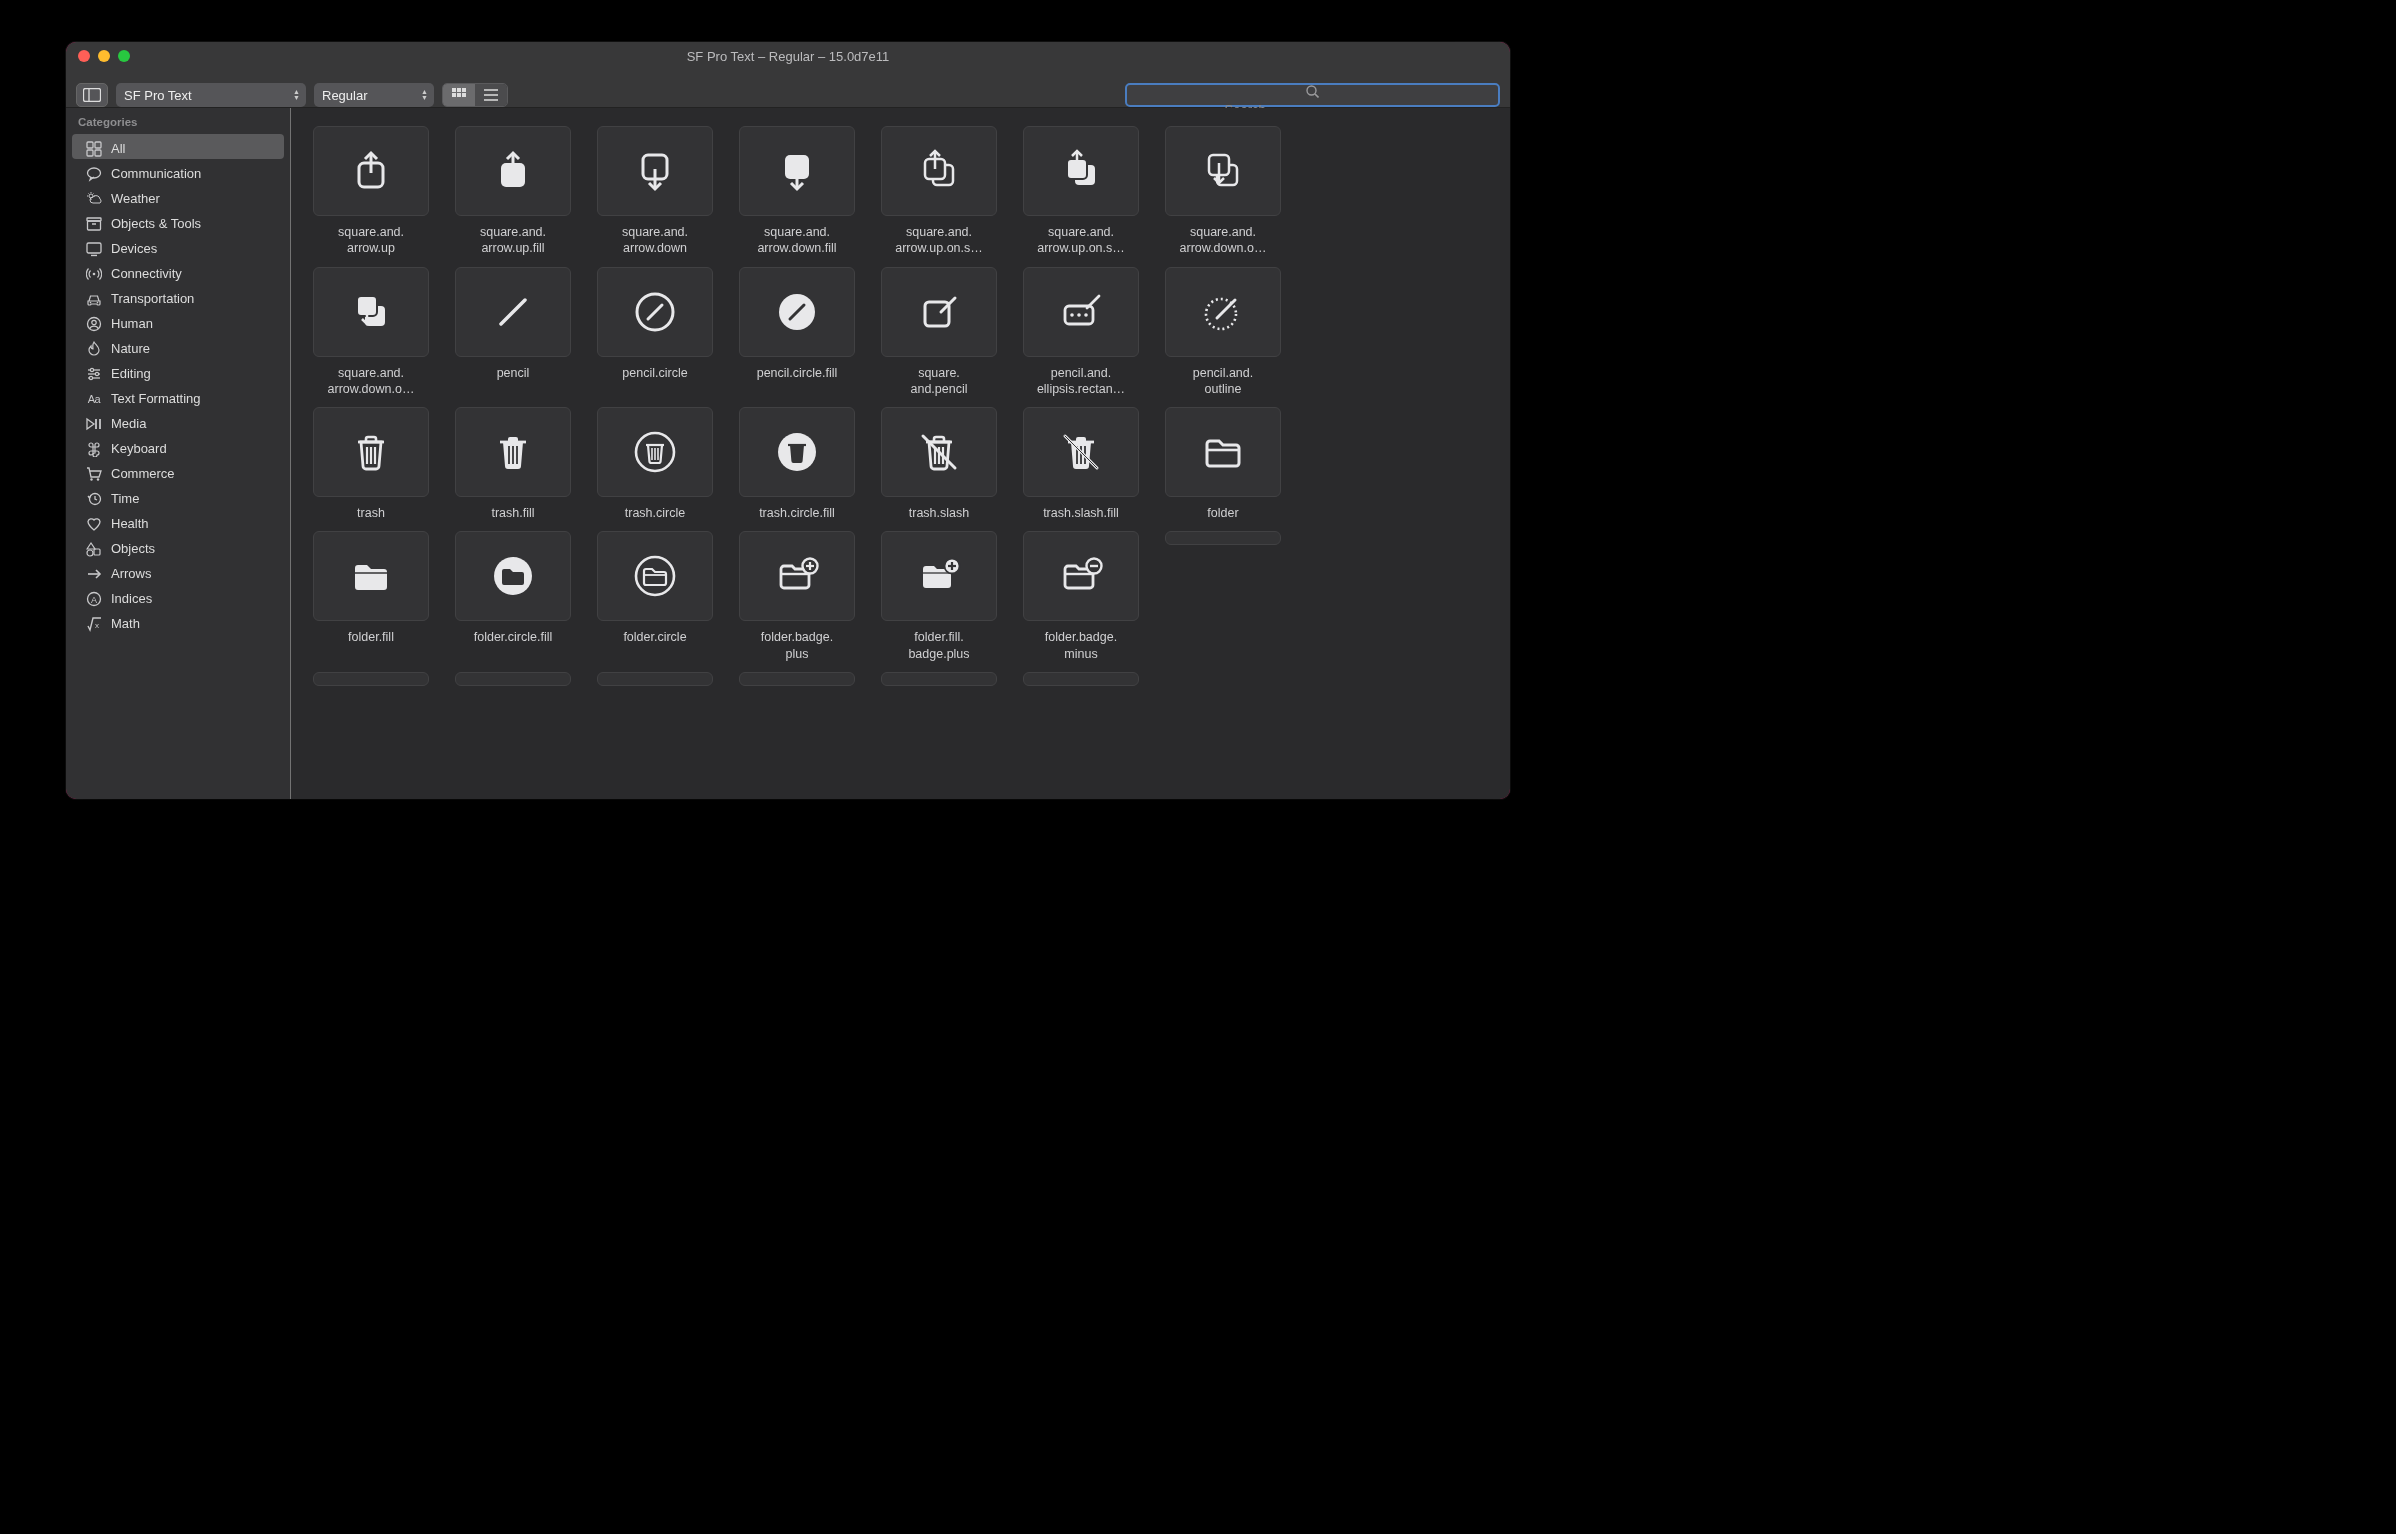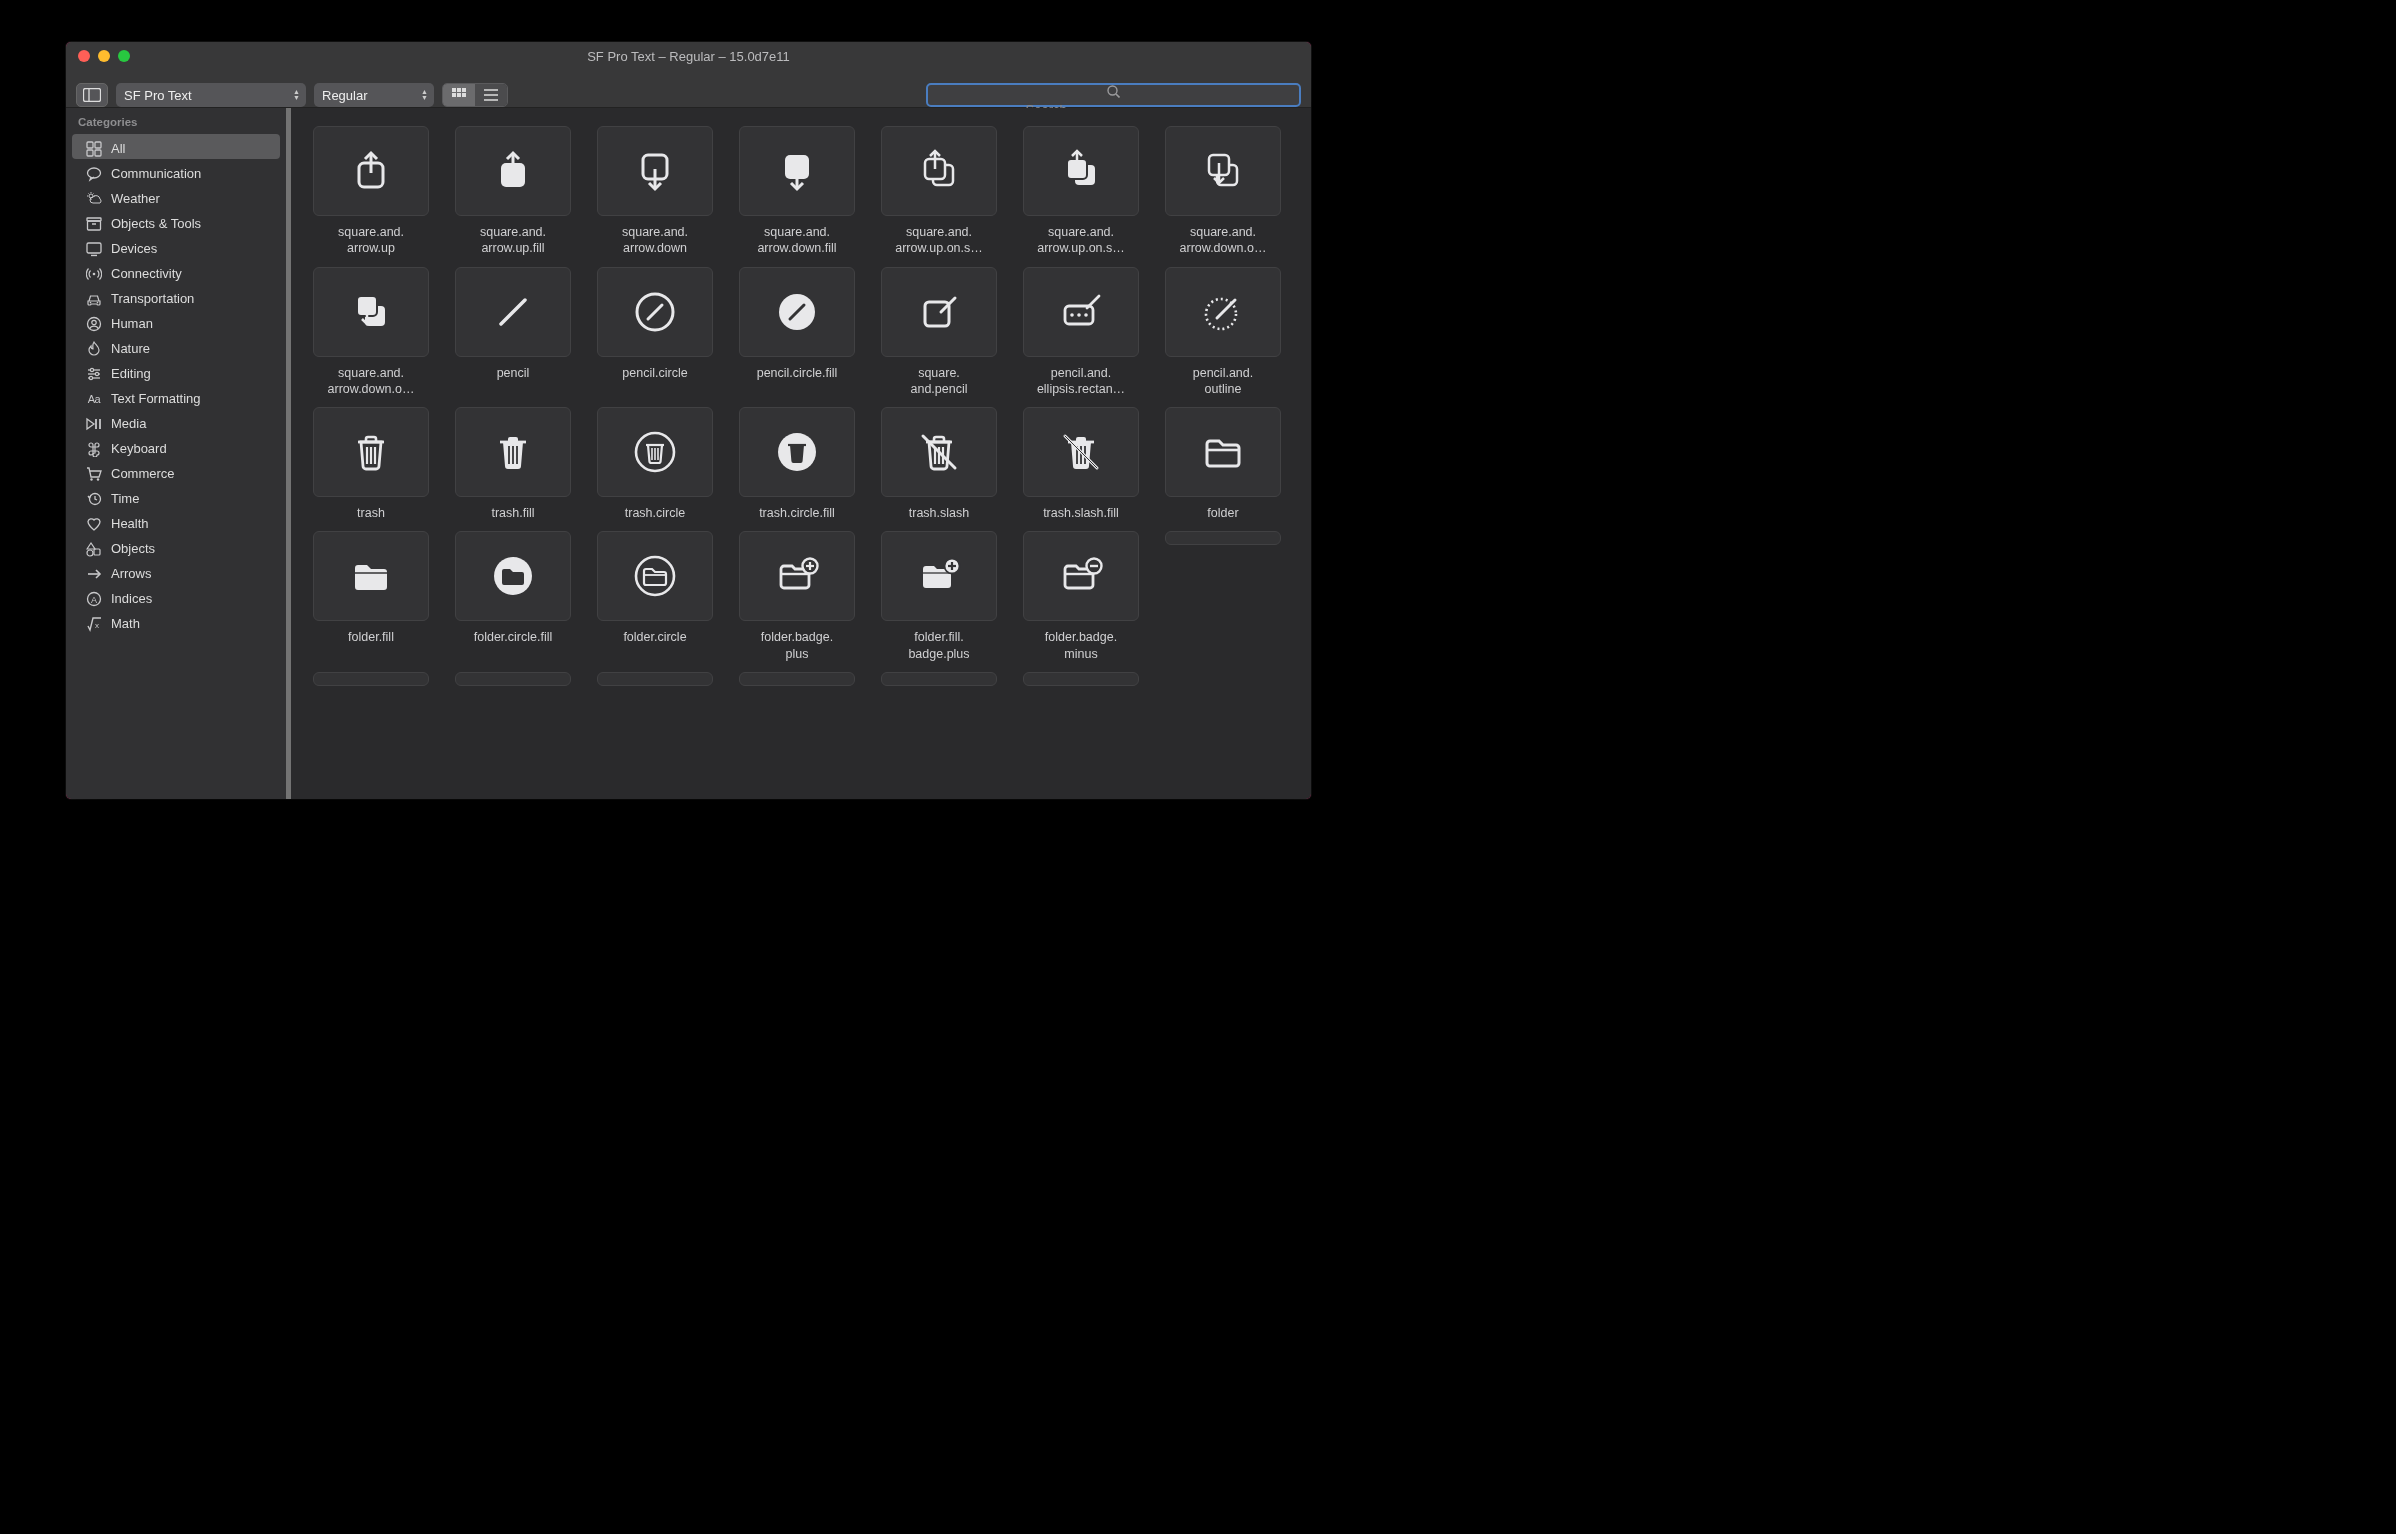--- a/index.html
+++ b/index.html
@@ -1,20 +1,20 @@
 <!DOCTYPE html>
 <html><head>
 <meta charset="utf-8">
 <style>
   * { box-sizing: border-box; margin: 0; padding: 0; }
   html, body { width: 100%; height: 100%; background: #000; font-family: -apple-system, "Helvetica Neue", Arial, sans-serif; color: #ddd; font-size: 13px; }
   .stage { width: 1372px; height: 878px; position: relative; background: #000; }
   .window {
-    position: absolute; left: 66px; top: 42px; width: 1245px; height: 757px;
-    background: #be185d; border-radius: 5px; overflow: hidden;
+    position: absolute; left: 66px; top: 42px; width: 1444px; height: 757px;
+    background: #be185d; border-radius: 10px; overflow: hidden;
     box-shadow: 0 25px 60px rgba(0,0,0,0.8), 0 0 0 1px rgba(255,255,255,0.08);
     display: flex; flex-direction: column;
   }
   .titlebar { height: 28px; background: #383839; display: flex; align-items: center; position: relative; }
   .traffic { display: flex; gap: 8px; padding-left: 12px; }
   .tl { width: 12px; height: 12px; border-radius: 50%; }
   .tl.red { background: #ff5f57; } .tl.yellow { background: #febc2e; } .tl.green { background: #28c840; }
   .titlebar .title { position: absolute; left: 0; right: 0; text-align: center; color: #bcbcbe; font-size: 13px; pointer-events: none; }
 
   .toolbar { height: 38px; background: #383839; border-bottom: 1px solid #222; display: flex; align-items: flex-end; padding: 0 10px; gap: 8px; }
@@ -27,21 +27,21 @@
   .seg { display: flex; border-radius: 5px; overflow: hidden; border: 1px solid #5a5a5c; }
   .seg > div { width: 32px; height: 22px; background: #4b4b4d; display: flex; align-items: center; justify-content: center; color: #ddd; }
   .seg > div.active { background: #6b6b6d; }
   .spacer { flex: 1; }
   .search { width: 375px; height: 24px; background: #3f3f41; border: 2px solid #4a7dc0; border-radius: 5px; display: flex; align-items: center; padding: 0 6px; gap: 4px; flex-direction: column; }
   .search svg { flex: 0 0 auto; }
   .search input { flex: 1; background: transparent; border: none; outline: none; color: #eee; font-size: 13px; }
   .search input::placeholder { color: #8a8a8c; }
 
   .body { flex: 1; display: flex; min-height: 0; }
-  .sidebar { width: 225px; background: #313133; border-right: 5px solid #737373; display: flex; flex-direction: column; }
+  .sidebar { width: 225px; background: #313133; border-right: 1px solid #737373; display: flex; flex-direction: column; }
   .sidebar .heading { padding: 8px 12px 6px; color: #8e8e90; font-size: 11.5px; font-weight: 600; }
   .cat { height: 25px; display: flex; align-items: center; gap: 9px; padding: 4px 12px 0 20px; color: #ddd; font-size: 13px; cursor: default; }
   .cat.selected { background: #5a5a5c; border-radius: 4px; margin: 0 6px; padding-left: 14px; }
   .cat svg, .cat .ico { width: 16px; height: 16px; flex: 0 0 auto; color: #c8c8ca; display: flex; align-items: center; justify-content: center; font-size: 10px; }
 
   .grid-wrap { flex: 1; overflow: auto; background: #2a2a2c; }
   .grid { padding: 18px 22px; display: grid; grid-template-columns: repeat(7, 116px); gap: 10px 26px; justify-content: start; }
   .cell { width: 116px; display: flex; flex-direction: column; align-items: center; }
   .tile { width: 116px; height: 90px; background: #333335; border: 1px solid #414143; border-radius: 6px; display: flex; align-items: center; justify-content: center; margin-bottom: 8px; }
   .tile svg { color: #e8e8ea; }

